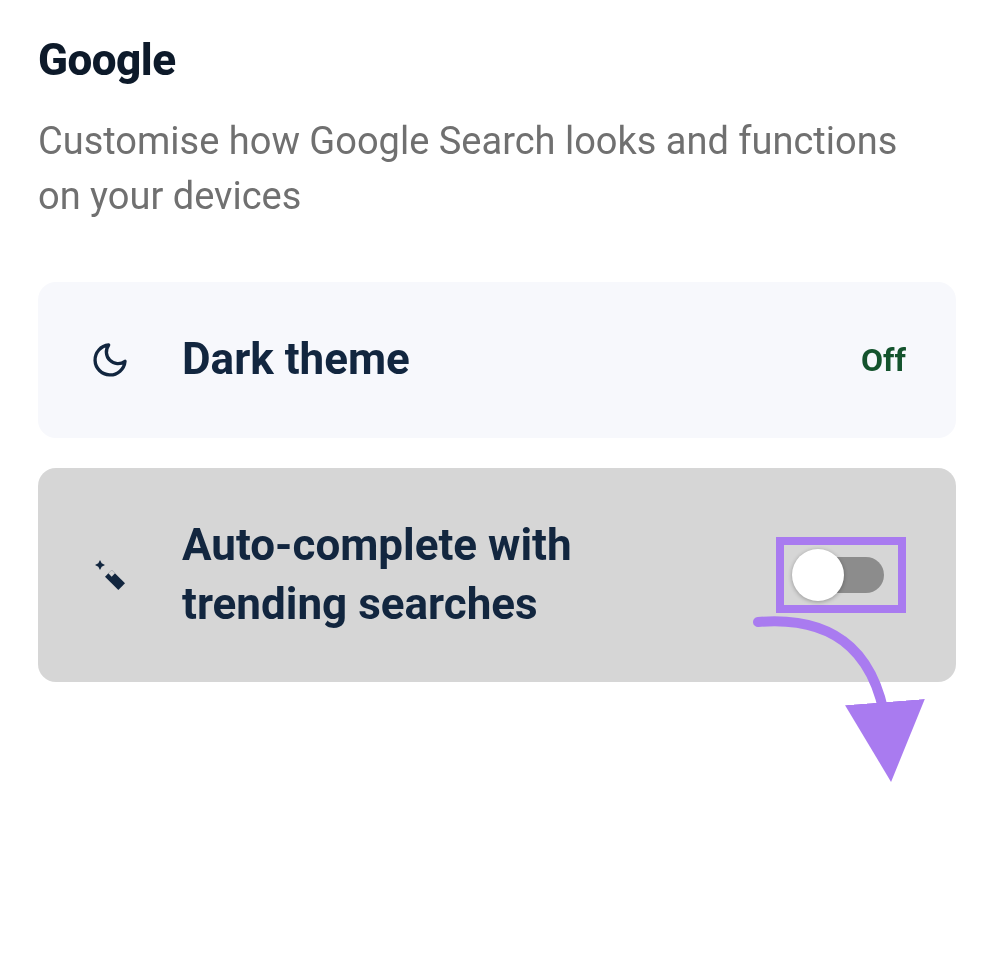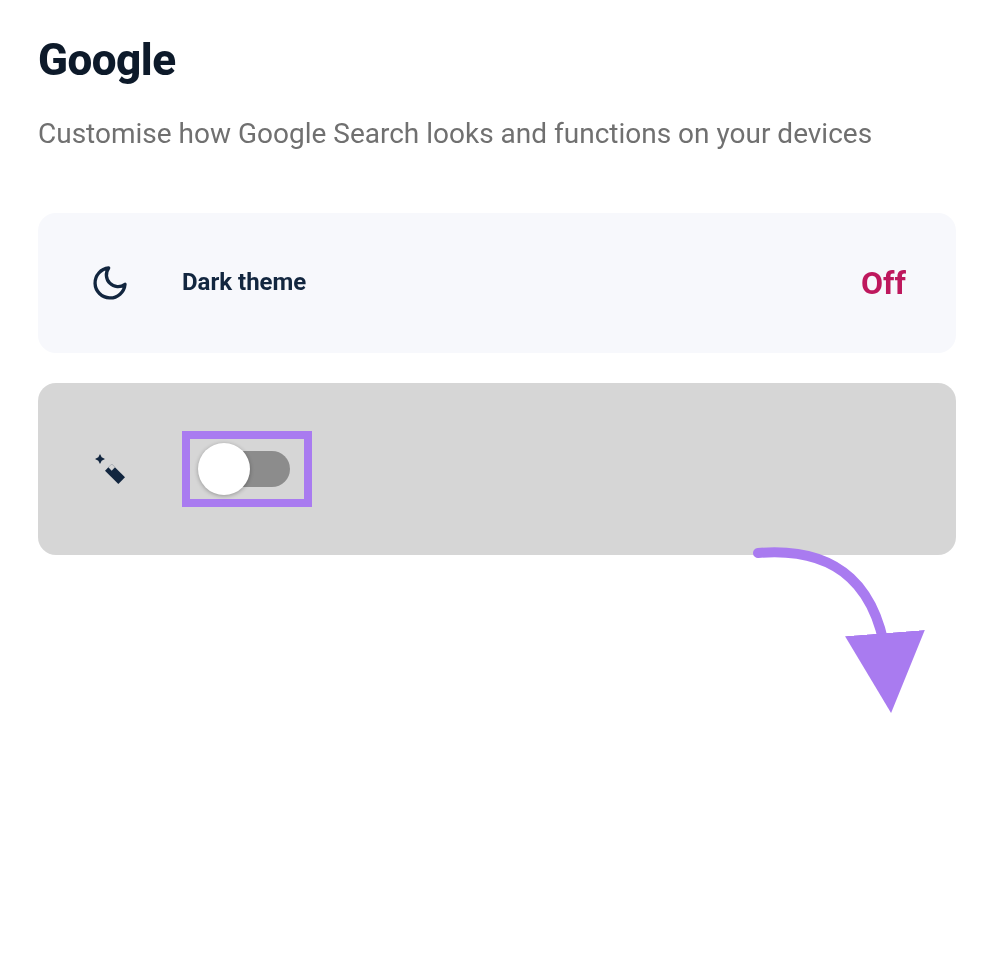--- a/index.html
+++ b/index.html
@@ -12,21 +12,21 @@
       color: #0d1a2a;
     }
     .page-title {
       font-size: 44px;
       font-weight: 800;
       color: #0d1a2a;
       margin-bottom: 28px;
       letter-spacing: -0.5px;
     }
     .page-subtitle {
-      font-size: 28px;
+      font-size: 38px;
       color: #707070;
       line-height: 1.45;
       margin-bottom: 58px;
       max-width: 900px;
     }
     .settings-list {
       display: flex;
       flex-direction: column;
       gap: 30px;
     }
@@ -46,30 +46,30 @@
       height: 44px;
       flex-shrink: 0;
       margin-right: 50px;
       display: flex;
       align-items: center;
       justify-content: center;
       color: #12263f;
     }
     .setting-label {
       flex: 1;
-      font-size: 24px;
+      font-size: 44px;
       font-weight: 700;
       color: #12263f;
       line-height: 1.35;
       padding-right: 30px;
     }
     .setting-value {
       font-size: 32px;
       font-weight: 700;
-      color: #be185d;
+      color: #14532d;
       flex-shrink: 0;
     }
     .toggle-wrap {
       flex-shrink: 0;
       padding: 12px 14px;
       border: 8px solid #a97bf0;
       background: rgba(0,0,0,0);
       display: inline-flex;
       align-items: center;
       justify-content: center;
@@ -116,20 +116,21 @@
 
 
   <div class="setting-row highlighted">
     <span class="setting-icon">
       <svg viewBox="0 0 24 24" width="40" height="40" fill="currentColor">
         <path d="M6 3l1 2 2 1-2 1-1 2-1-2-2-1 2-1z"></path>
         <path d="M9 13 L13 9 L21 17 L17 21 Z"></path>
         <path d="M11 11 L13 9 L15 11 L13 13 Z" fill="#d6d6d6"></path>
       </svg>
     </span>
+    <span class="setting-label">Auto-complete with trending searches</span>
     <span class="toggle-wrap">
       <span class="toggle">
         <span class="toggle-knob"></span>
       </span>
     </span>
   </div>
 
   <svg class="annotation-arrow" style="left:700px; top:320px; width:200px; height:180px;" viewBox="0 0 200 180">
     <defs>
       <marker id="arrowhead" markerWidth="8" markerHeight="8" refX="4" refY="4" orient="auto">

